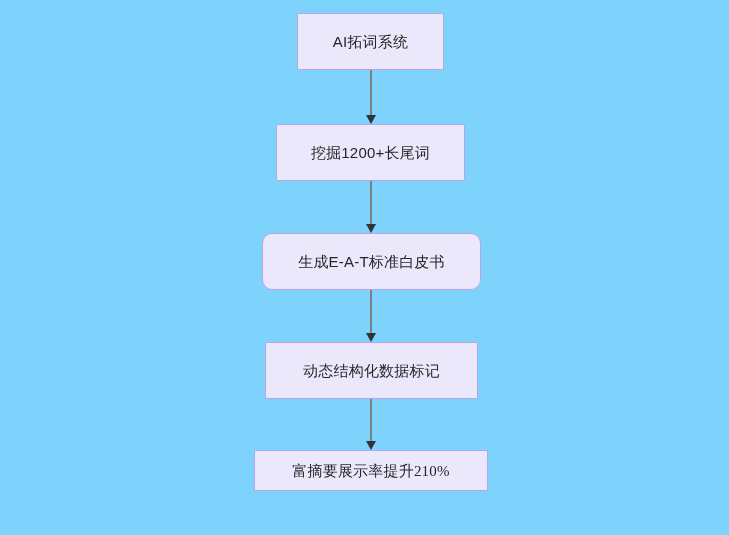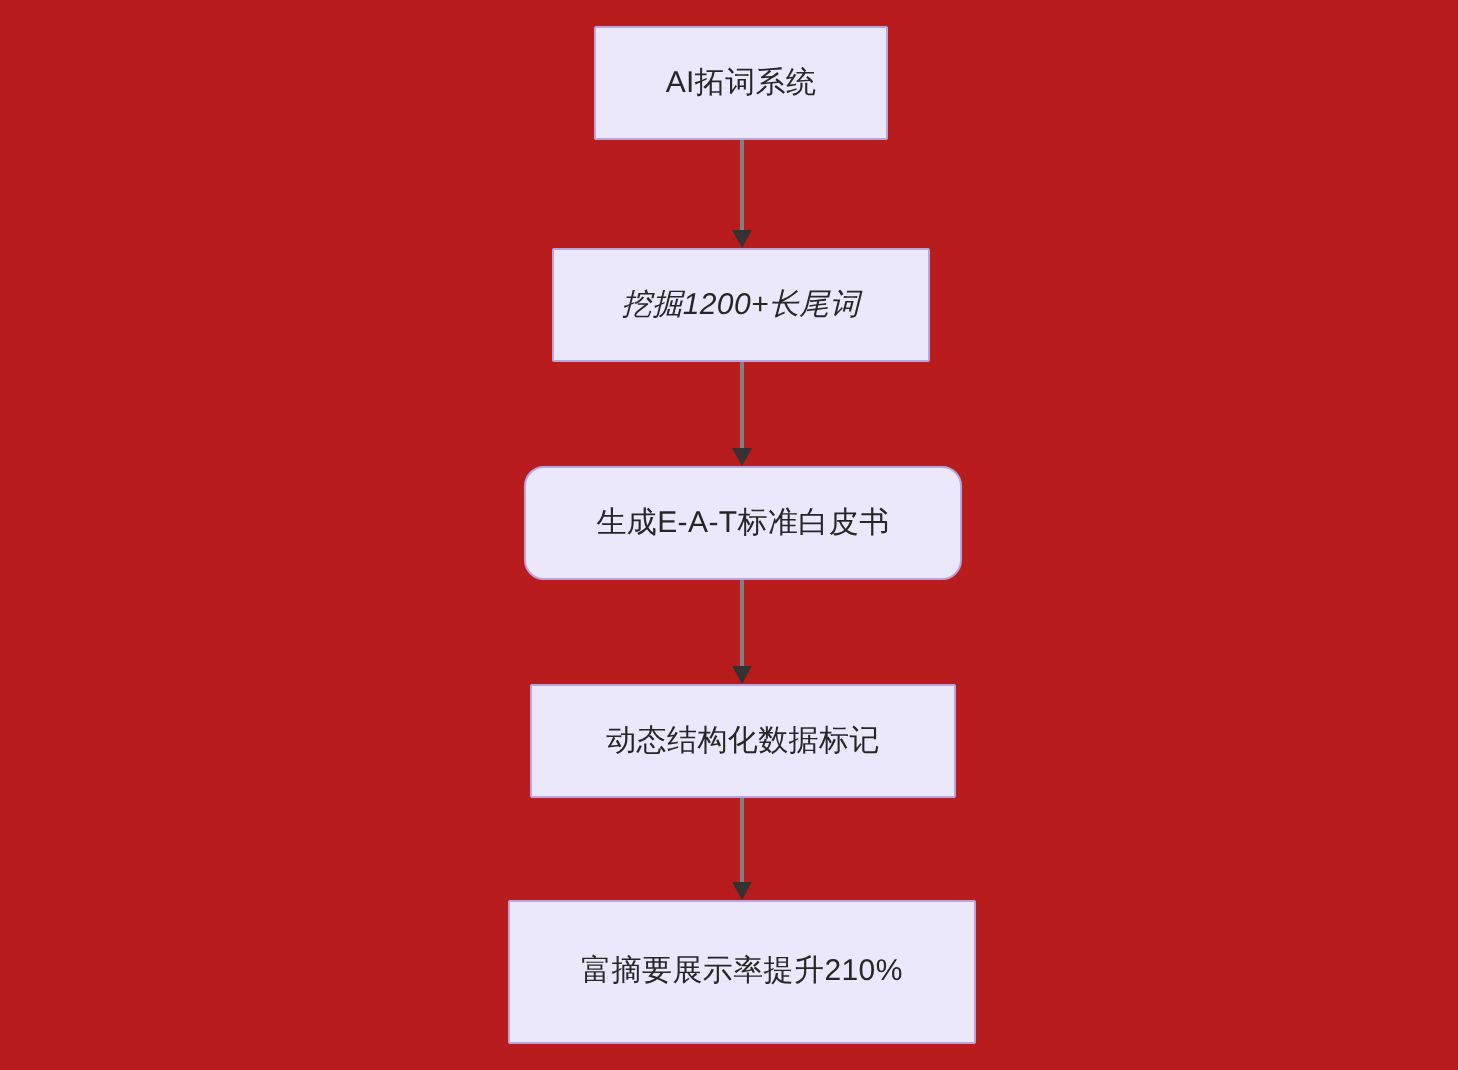--- a/index.html
+++ b/index.html
@@ -56,21 +56,21 @@
     width: 0;
     height: 0;
     border-left: 5.5px solid transparent;
     border-right: 5.5px solid transparent;
     border-top: 9px solid #333333;
   }
 </style>
 </head>
 <body>
 
-<div id="flowchart-canvas" style="background: #b91c1c;">
+<div id="flowchart-canvas" style="background: #7dd3fc;">
 
   <div class="edge" id="edge-0" style="left: 370px; top: 70px; height: 54px;">
     <div class="edge-line" style="height: 47px; background: rgb(128, 128, 128);"></div>
     <div class="edge-arrow" style="top: 45px; border-top-color: rgb(51, 51, 51);"></div>
   </div>
   <div class="edge" id="edge-1" style="left: 370px; top: 181px; height: 52px;">
     <div class="edge-line" style="height: 45px; background: rgb(128, 128, 128);"></div>
     <div class="edge-arrow" style="top: 43px; border-top-color: rgb(51, 51, 51);"></div>
   </div>
   <div class="edge" id="edge-2" style="left: 370px; top: 289px; height: 53px;">
@@ -78,26 +78,26 @@
     <div class="edge-arrow" style="top: 44px; border-top-color: rgb(51, 51, 51);"></div>
   </div>
   <div class="edge" id="edge-3" style="left: 370px; top: 398px; height: 52px;">
     <div class="edge-line" style="height: 45px; background: rgb(128, 128, 128);"></div>
     <div class="edge-arrow" style="top: 43px; border-top-color: rgb(51, 51, 51);"></div>
   </div>
 
   <div class="node" id="node-0" style="left: 297px; top: 13px; width: 147px; height: 57px; background: rgb(235, 232, 252); border-color: rgb(185, 165, 227); color: rgb(38, 38, 38);">
     <span class="node-label">AI拓词系统</span>
   </div>
-  <div class="node" id="node-1" style="left: 276px; top: 124px; width: 189px; height: 57px; background: rgb(235, 232, 252); border-color: rgb(185, 165, 227); color: rgb(38, 38, 38); font-style: italic;">
+  <div class="node" id="node-1" style="left: 276px; top: 124px; width: 189px; height: 57px; background: rgb(235, 232, 252); border-color: rgb(185, 165, 227); color: rgb(38, 38, 38);">
     <span class="node-label">挖掘1200+长尾词</span>
   </div>
   <div class="node" id="node-2" style="left: 262px; top: 233px; width: 219px; height: 57px; background: rgb(235, 232, 252); border-color: rgb(185, 165, 227); color: rgb(38, 38, 38); border-radius: 10px;">
     <span class="node-label">生成E-A-T标准白皮书</span>
   </div>
   <div class="node" id="node-3" style="left: 265px; top: 342px; width: 213px; height: 57px; background: rgb(235, 232, 252); border-color: rgb(185, 165, 227); color: rgb(38, 38, 38);">
     <span class="node-label">动态结构化数据标记</span>
   </div>
-  <div class="node" id="node-4" style="left: 254px; top: 450px; width: 234px; height: 72px; background: rgb(235, 232, 252); border-color: rgb(185, 165, 227); color: rgb(38, 38, 38);">
+  <div class="node" id="node-4" style="left: 254px; top: 450px; width: 234px; height: 41px; background: rgb(235, 232, 252); border-color: rgb(185, 165, 227); color: rgb(38, 38, 38); font-family: Liberation Serif, serif;">
     <span class="node-label">富摘要展示率提升210%</span>
   </div>
 
 </div>
 
 </body></html>

